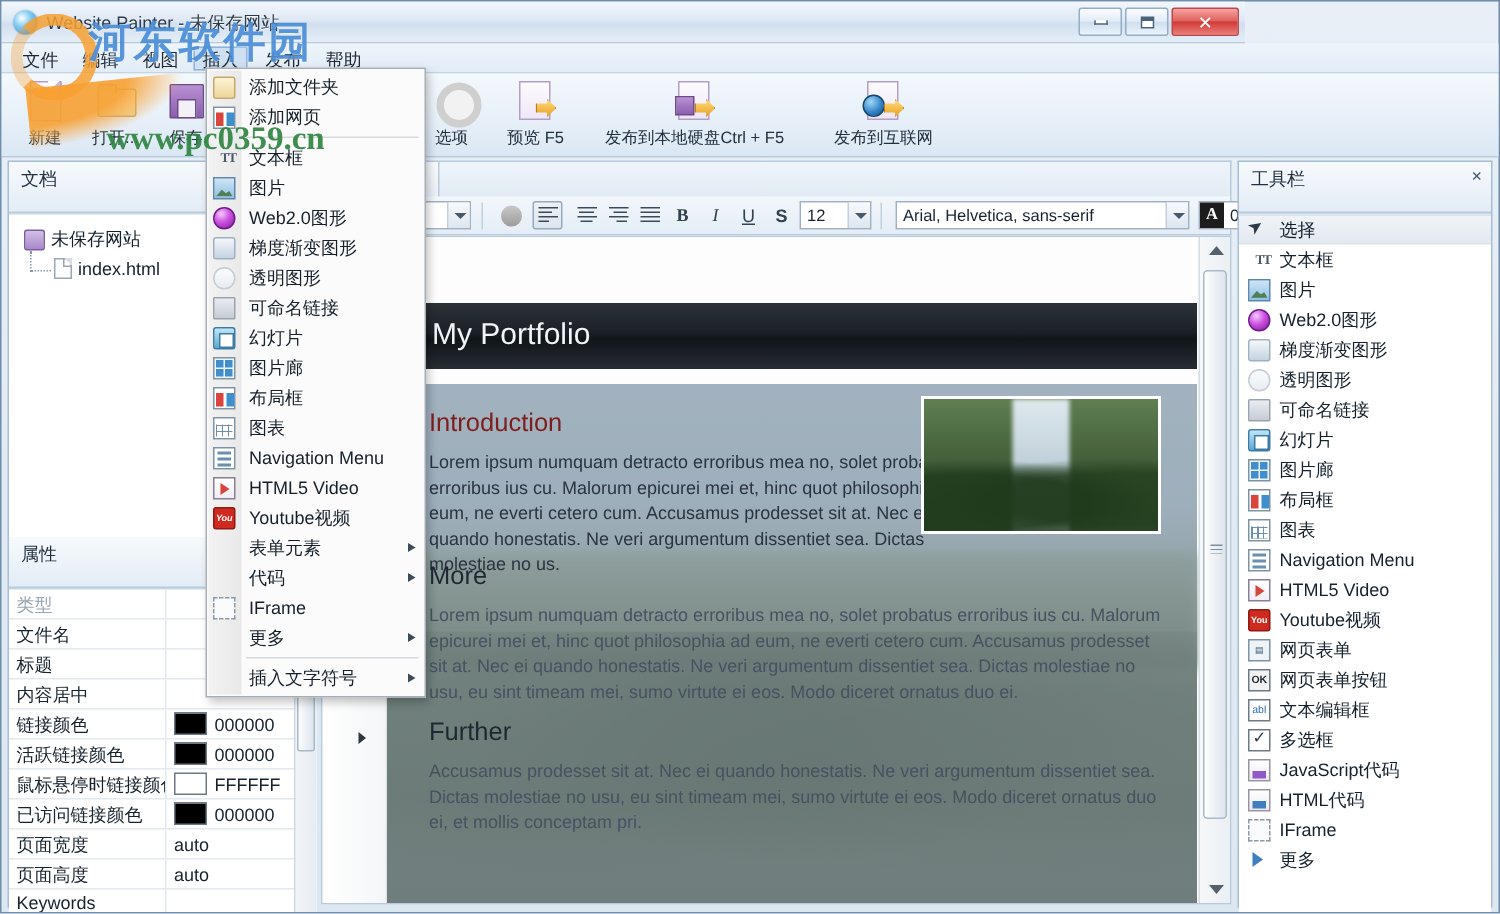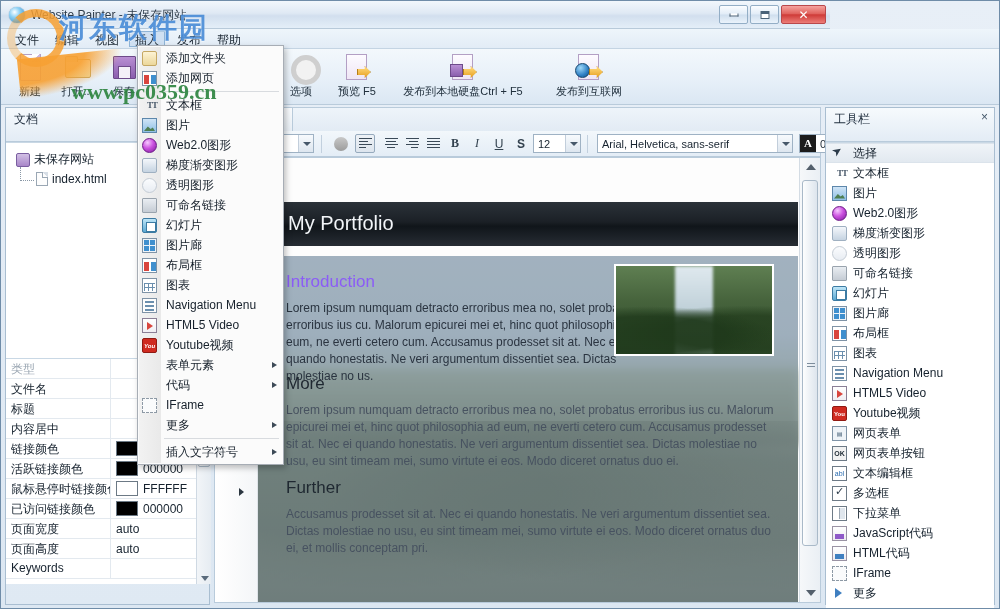--- a/index.html
+++ b/index.html
@@ -345,21 +345,21 @@
   .topbar-blk .brand {
     position: absolute; left: 30px; top: 10px; color: #f2f5f8; font-size: 20px;
   }
   .white-strip { position:absolute; left:0; right:0; top:0; height:32px; background:#fdfdfd; }
   .white-strip2 { position:absolute; left:0; right:0; top:76px; height:10px; background:#fdfdfd; }
   .content-pane {
     position: absolute; left: 0; right: 0; top: 86px; bottom: 0;
     background: rgba(150,164,176,0.55);
   }
   .sect { position: absolute; left: 28px; right: 24px; }
-  .sect h2 { margin: 0 0 8px 0; font-size: 17px; font-weight: normal; color: #8b5cf6; }
+  .sect h2 { margin: 0 0 8px 0; font-size: 17px; font-weight: normal; color: #7f1d1d; }
   .sect p { margin: 0; font-size: 12px; line-height: 17px; color: #2a3views; color:#2b3views; color:#2a3440; }
   .sect.lower h2 { color:#1f2831; }
   .sect.lower p { color:#475260; }
   .thumbimg {
     position: absolute; right: 24px; top: 94px; width: 160px; height: 92px;
     background: linear-gradient(180deg,#5f7f52 0%, #46633c 40%, #2e4a2b 100%);
     border: 2px solid #ffffff;
     overflow: hidden;
   }
   .thumbimg::before {
@@ -522,20 +522,23 @@
         <span>未保存网站</span>
       </div>
       <div class="branch"></div>
       <div class="node" style="left:30px; top:29px">
         <span class="nico-file"></span>
         <span>index.html</span>
       </div>
     </div>
 
     <div class="props">
+      <div class="panel-header">
+        <span class="pt">属性</span>
+      </div>
       <div class="prop-table">
         <div class="prow">
           <span class="pk dim">类型</span>
           <span class="pv"></span>
         </div>
         <div class="prow">
           <span class="pk">文件名</span>
           <span class="pv"></span>
         </div>
         <div class="prow">
@@ -809,24 +812,20 @@
       </div>
       <div class="tool-item">
         <span class="ti-ico g-abl">abl</span>
         <span>文本编辑框</span>
       </div>
       <div class="tool-item">
         <span class="ti-ico g-check"></span>
         <span>多选框</span>
       </div>
       <div class="tool-item">
-        <span class="ti-ico g-drop"></span>
-        <span>下拉菜单</span>
-      </div>
-      <div class="tool-item">
         <span class="ti-ico g-code js"></span>
         <span>JavaScript代码</span>
       </div>
       <div class="tool-item">
         <span class="ti-ico g-code html"></span>
         <span>HTML代码</span>
       </div>
       <div class="tool-item">
         <span class="ti-ico g-iframe"></span>
         <span>IFrame</span>

